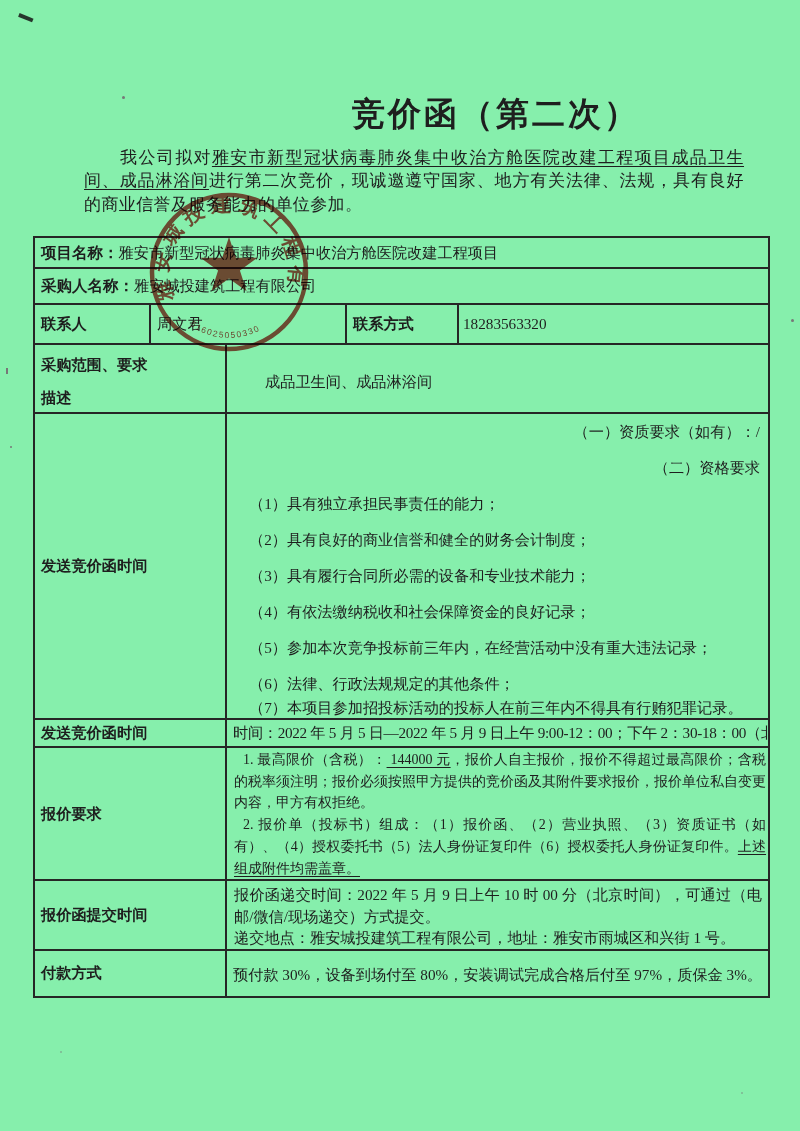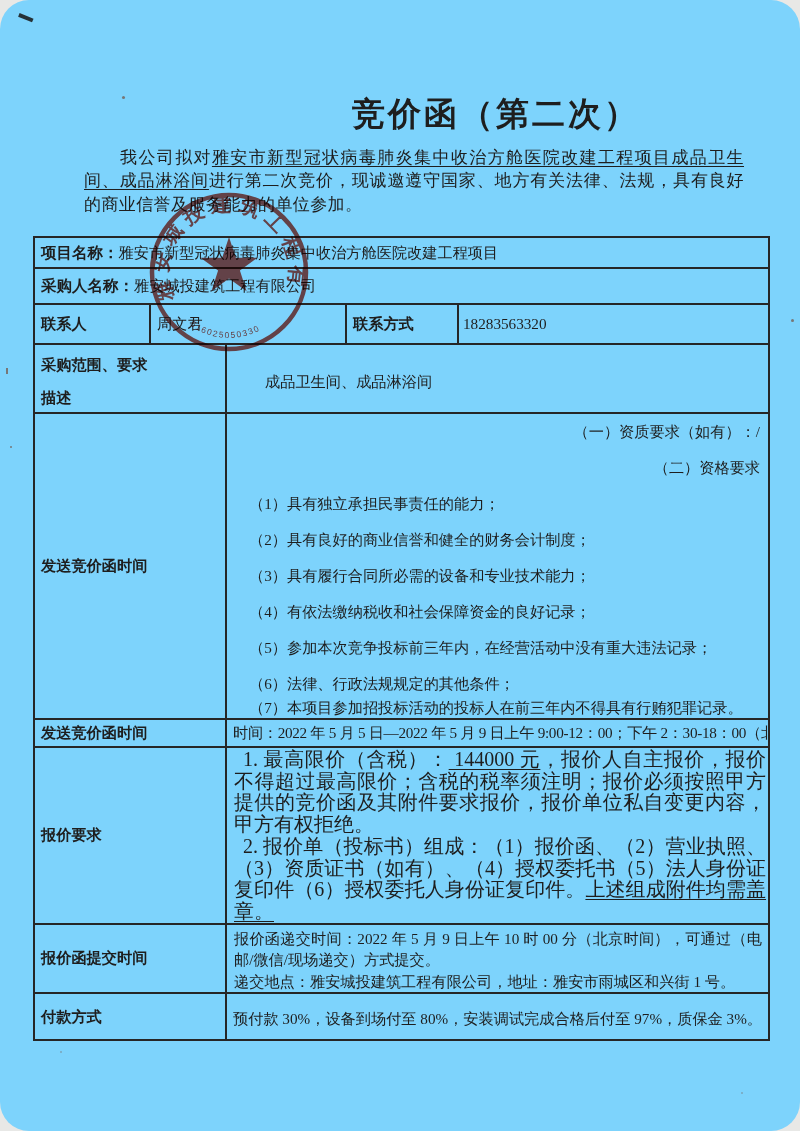--- a/index.html
+++ b/index.html
@@ -1,20 +1,19 @@
 <!DOCTYPE html>
 <html><head>
 <meta charset="utf-8">
 <style>
   html,body { margin:0; padding:0; background:#e8e8e6; }
   .page {
     position:relative; width:800px; height:1131px; margin:0 auto;
-    background:#7dd3fc; overflow:hidden; color:#1e1e1e;
+    background:#86efac; overflow:hidden; color:#1e1e1e;
     font-family:"Liberation Serif","DejaVu Serif",serif;
-    border-radius:29px;
   }
   .title {
     position:absolute; top:92px; left:0; width:800px; margin:0;
     text-align:center; transform:translateX(96px);
     font-size:33px; font-weight:700; letter-spacing:3px;
     font-family:"Liberation Serif","DejaVu Serif",serif;
   }
   .intro {
     position:absolute; top:146px; left:84px; width:660px; margin:0;
     font-size:17px; line-height:23.4px; text-indent:36px; text-align:justify;
@@ -42,21 +41,21 @@
   .supply-lbl div:first-child { margin-top:4px; }
   .supply-lbl div:last-child { margin-top:6px; text-align:center; }
   .supply-val div { line-height:25px; margin-top:2px; }
   .qual-cell { padding:8px 8px 0 22px !important; }
   .q-item { line-height:20px; margin-bottom:16px; }
   .q-item.head { margin-left:12px;text-align:right; }
   .q-item.tight { margin-bottom:4px; }
   .q-item.last { margin-bottom:0; }
   .send-val { white-space:nowrap; font-size:14px; letter-spacing:-0.3px; }
   .quote-cell { padding:1px 2px 0 7px !important; vertical-align:middle; }
-  .quote-cell p { margin:0; line-height:21.7px; text-indent:9px; text-align:justify; font-size:20px; }
+  .quote-cell p { margin:0; line-height:21.7px; text-indent:9px; text-align:justify; font-size:14px; }
   .submit-cell { padding:3px 6px 0 7px !important; vertical-align:top; }
   .submit-cell div { line-height:21.5px; text-align:justify; }
   .pay-cell { padding-top:4px !important; vertical-align:top; }
 
   .seal { position:absolute; left:142px; top:190px; width:174px; height:168px;
           opacity:.88; mix-blend-mode:multiply; pointer-events:none; }
 
   .speck { position:absolute; background:#777; border-radius:50%; }
   .corner-mark {
     position:absolute; left:20px; top:7px; width:15px; height:9px;

